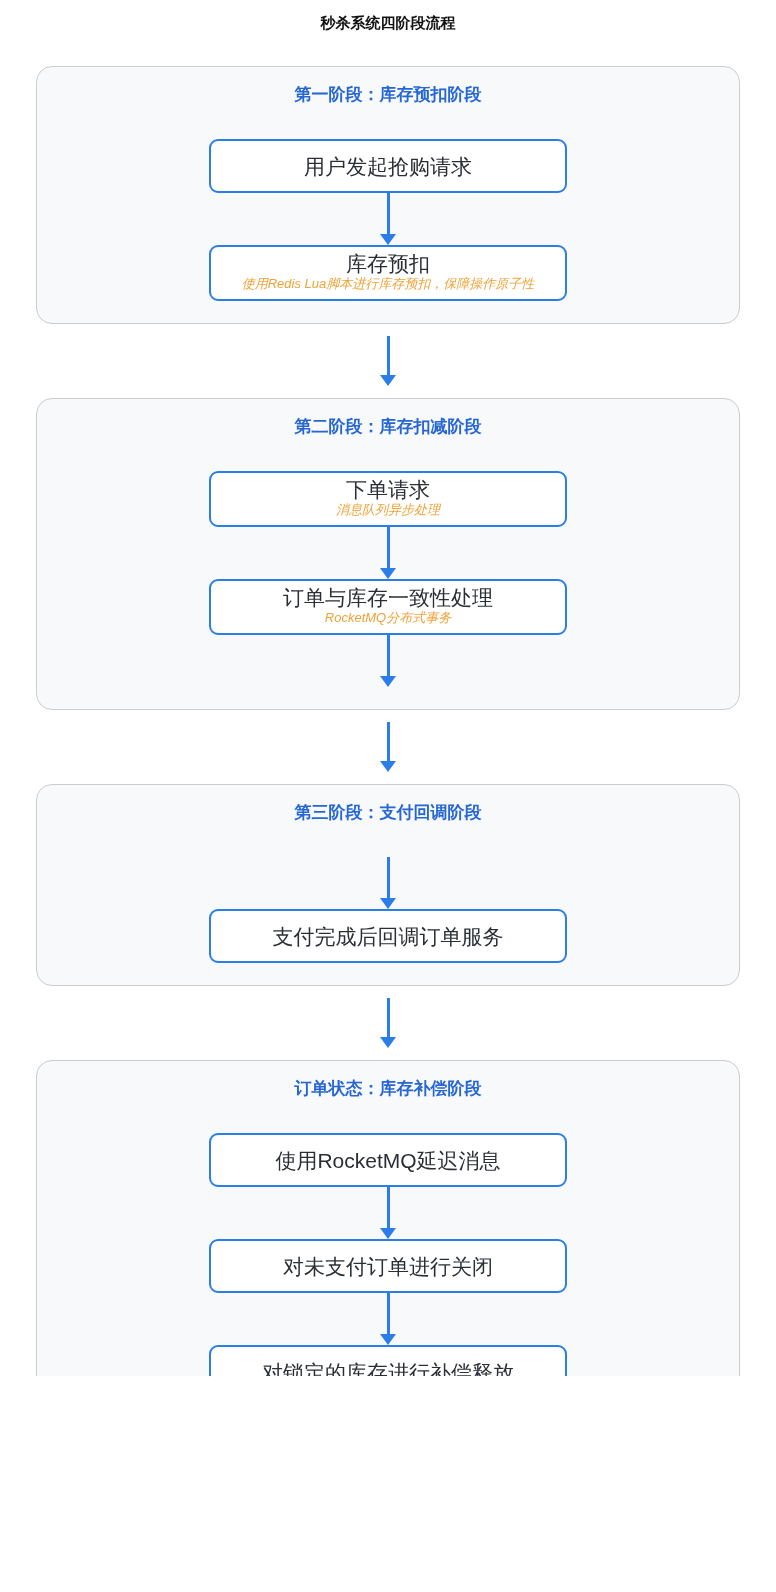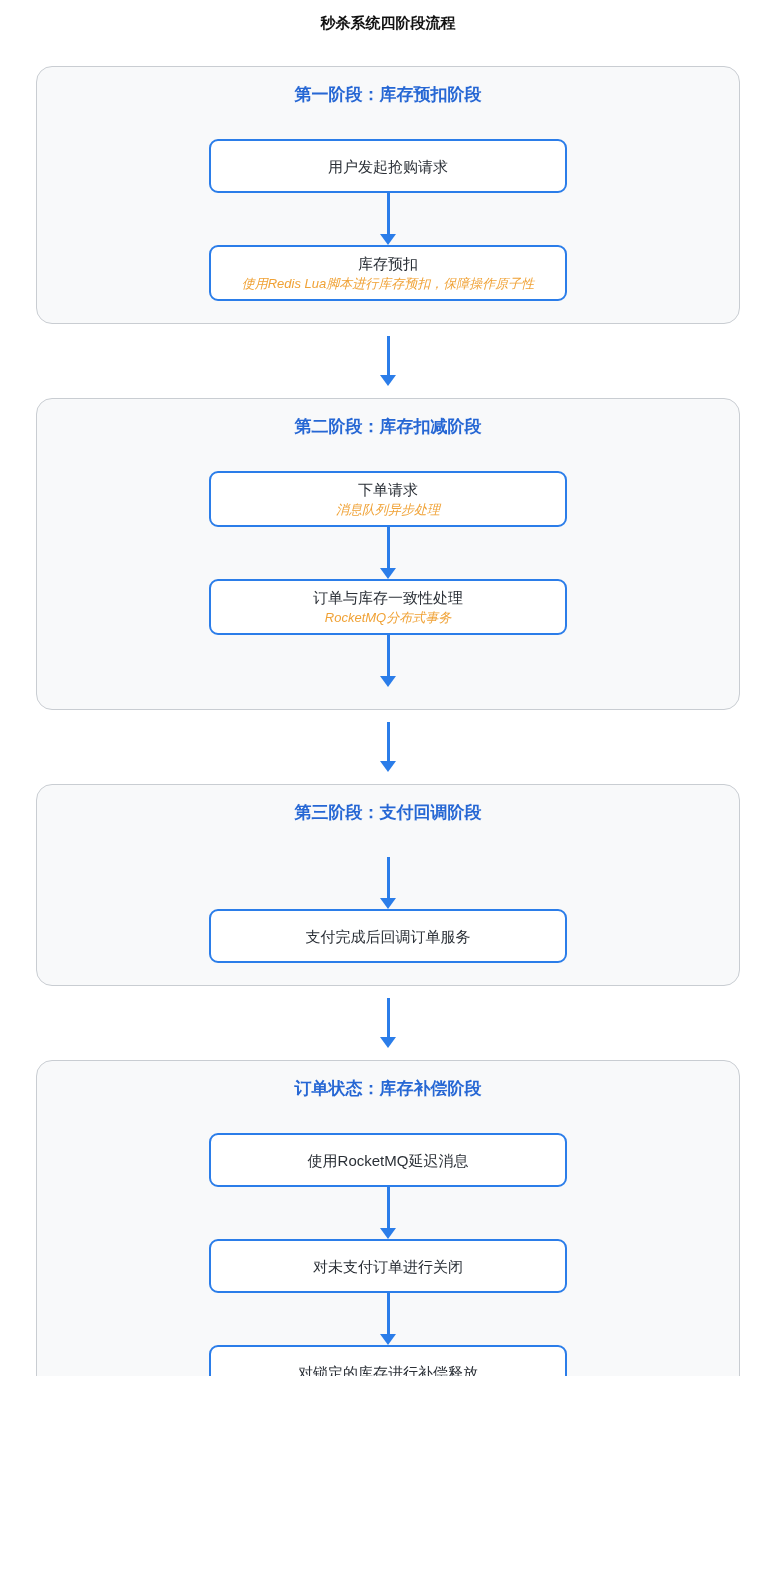--- a/index.html
+++ b/index.html
@@ -47,21 +47,21 @@
     border:2px solid #2b7de9;
     border-radius:9px;
     display:flex;
     flex-direction:column;
     align-items:center;
     justify-content:center;
     padding:7px 12px;
     text-align:center;
   }
   .node-label {
-    font-size:15px;
+    font-size:21px;
     line-height:19px;
     color:#2a2f36;
   }
   .node-note {
     font-size:13px;
     line-height:16px;
     font-style:italic;
     color:#f0a236;
     margin-top:3px;
   }

